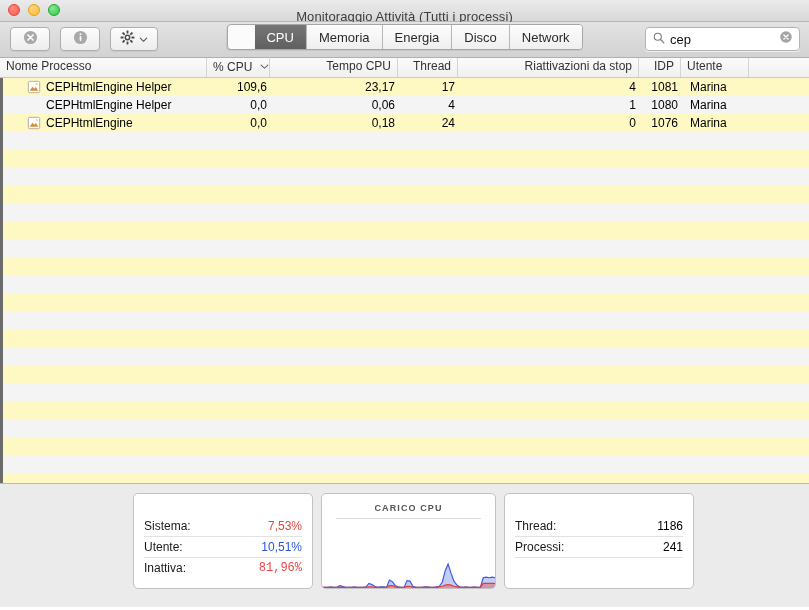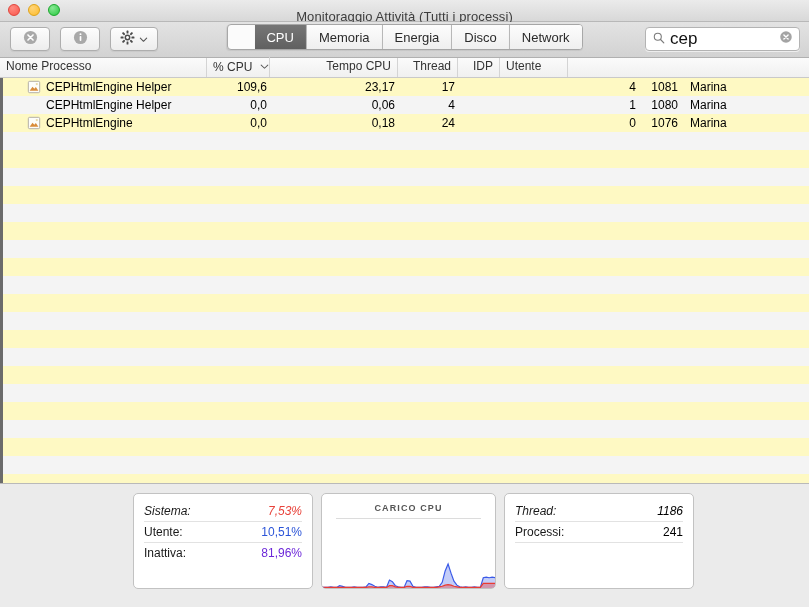--- a/index.html
+++ b/index.html
@@ -133,21 +133,21 @@
     align-items: center;
     box-sizing: border-box;
     box-shadow: 0 1px 0 rgba(255,255,255,0.6);
   }
   #search .mag { margin: 0 5px 0 7px; flex: 0 0 auto; }
   #search-input {
     border: none;
     outline: none;
     flex: 1 1 auto;
     font-family: "Liberation Sans", sans-serif;
-    font-size: 17px;
+    font-size: 13px;
     color: #111;
     background: transparent;
     padding: 0;
     min-width: 0;
   }
   #search-clear {
     flex: 0 0 auto;
     margin-right: 6px;
     cursor: default;
   }
@@ -240,21 +240,21 @@
   .panel.right { width: 190px; margin-left: 8px; padding: 0 10px; }
 
   .statrow {
     display: flex;
     justify-content: space-between;
     align-items: center;
     height: 20px;
     font-size: 12px;
     border-bottom: 1px solid #e2e2e2;
   }
-  .statrow:nth-child(1) { margin-top: 7px; font-style: italic; }
+  .statrow:nth-child(1) { margin-top: 22px; }
   .statrow .k { color: #1a1a1a; }
   .statrow .v { font-variant-numeric: tabular-nums; }
 
   .graph-title {
     text-align: center;
     font-size: 9px;
     letter-spacing: 1.1px;
     color: #555;
     font-weight: bold;
     margin-top: 9px;
@@ -363,20 +363,21 @@
     <div class="ch r sorted" style="width:63px">
       <span>% CPU</span>
       <span class="sortcaret">
         <svg width="9" height="7" viewBox="0 0 10 8">
           <path d="M1.2 2.4 L5 6 L8.8 2.4" fill="none" stroke="#5a5a5a" stroke-width="1.15" stroke-linecap="round" stroke-linejoin="round"></path>
         </svg>
       </span>
     </div>
     <div class="ch r" style="width:128px">Tempo CPU</div>
     <div class="ch r" style="width:60px">Thread</div>
+    <div class="ch r" style="width:181px">Riattivazioni da stop</div>
     <div class="ch r" style="width:42px">IDP</div>
     <div class="ch" style="width:68px">Utente</div>
     <div class="ch" style="width:37px;border-right:none"></div>
   </div>
 
   <div id="table-area">
     <div id="rows-host">
         <div class="row">
           <div class="cell name" style="width:207px">
             <svg class="appicon" viewBox="0 0 16 16">
@@ -451,21 +452,21 @@
         <div class="statrow">
           <span class="k">Sistema:</span>
           <span class="v" id="v-sistema" style="color: rgb(232, 66, 58);">7,53%</span>
         </div>
         <div class="statrow">
           <span class="k">Utente:</span>
           <span class="v" id="v-utente" style="color: rgb(43, 84, 216); margin-left: 40px;">10,51%</span>
         </div>
         <div class="statrow" style="border-bottom:none">
           <span class="k">Inattiva:</span>
-          <span class="v" id="v-inattiva" style="color: #6d28d9;">81,96%</span>
+          <span class="v" id="v-inattiva" style="color: #ef4444; font-family: Liberation Mono, monospace;">81,96%</span>
         </div>
       </div>
 
       <div class="panel graph">
         <div class="graph-title">CARICO CPU</div>
         <div class="graph-rule"></div>
         <svg id="graph-canvas" viewBox="0 0 173 62" preserveAspectRatio="none">
             <path d="M 0 62 L 0.00 61.43 L 2.93 61.43 L 5.86 61.43 L 8.80 60.86 L 11.73 61.43 L 14.66 61.43 L 17.59 59.72 L 20.53 60.29 L 23.46 61.43 L 26.39 61.43 L 29.32 61.43 L 32.25 60.86 L 35.19 61.43 L 38.12 61.43 L 41.05 61.43 L 43.98 60.86 L 46.92 57.44 L 49.85 58.58 L 52.78 60.29 L 55.71 61.43 L 58.64 60.86 L 61.58 60.86 L 64.51 61.43 L 67.44 54.01 L 70.37 55.73 L 73.31 59.72 L 76.24 60.86 L 79.17 61.43 L 82.10 61.43 L 85.03 54.58 L 87.97 55.16 L 90.90 60.29 L 93.83 61.43 L 96.76 61.43 L 99.69 61.43 L 102.63 60.86 L 105.56 60.86 L 108.49 61.43 L 111.42 61.43 L 114.36 60.86 L 117.29 60.29 L 120.22 56.30 L 123.15 44.89 L 126.08 38.04 L 129.02 47.17 L 131.95 55.16 L 134.88 59.15 L 137.81 60.86 L 140.75 61.43 L 143.68 60.86 L 146.61 61.43 L 149.54 61.43 L 152.47 60.86 L 155.41 61.43 L 158.34 61.43 L 161.27 51.73 L 164.20 51.16 L 167.14 51.73 L 170.07 51.16 L 173.00 51.73 L 173 62 Z" fill="#3a5ae8" fill-opacity="0.30"></path>
             <path d="M 0.00 61.43 L 2.93 61.43 L 5.86 61.43 L 8.80 60.86 L 11.73 61.43 L 14.66 61.43 L 17.59 59.72 L 20.53 60.29 L 23.46 61.43 L 26.39 61.43 L 29.32 61.43 L 32.25 60.86 L 35.19 61.43 L 38.12 61.43 L 41.05 61.43 L 43.98 60.86 L 46.92 57.44 L 49.85 58.58 L 52.78 60.29 L 55.71 61.43 L 58.64 60.86 L 61.58 60.86 L 64.51 61.43 L 67.44 54.01 L 70.37 55.73 L 73.31 59.72 L 76.24 60.86 L 79.17 61.43 L 82.10 61.43 L 85.03 54.58 L 87.97 55.16 L 90.90 60.29 L 93.83 61.43 L 96.76 61.43 L 99.69 61.43 L 102.63 60.86 L 105.56 60.86 L 108.49 61.43 L 111.42 61.43 L 114.36 60.86 L 117.29 60.29 L 120.22 56.30 L 123.15 44.89 L 126.08 38.04 L 129.02 47.17 L 131.95 55.16 L 134.88 59.15 L 137.81 60.86 L 140.75 61.43 L 143.68 60.86 L 146.61 61.43 L 149.54 61.43 L 152.47 60.86 L 155.41 61.43 L 158.34 61.43 L 161.27 51.73 L 164.20 51.16 L 167.14 51.73 L 170.07 51.16 L 173.00 51.73" fill="none" stroke="#3a5ae8" stroke-width="1.2"></path>
             <path d="M 0 62 L 0.00 61.43 L 2.93 61.43 L 5.86 61.43 L 8.80 61.43 L 11.73 61.43 L 14.66 61.43 L 17.59 61.43 L 20.53 61.43 L 23.46 61.43 L 26.39 61.43 L 29.32 61.43 L 32.25 61.43 L 35.19 61.43 L 38.12 61.43 L 41.05 61.43 L 43.98 61.43 L 46.92 60.86 L 49.85 60.86 L 52.78 61.43 L 55.71 61.43 L 58.64 61.43 L 61.58 61.43 L 64.51 61.43 L 67.44 59.72 L 70.37 59.72 L 73.31 60.86 L 76.24 61.43 L 79.17 61.43 L 82.10 61.43 L 85.03 60.29 L 87.97 60.29 L 90.90 61.43 L 93.83 61.43 L 96.76 61.43 L 99.69 61.43 L 102.63 61.43 L 105.56 61.43 L 108.49 61.43 L 111.42 61.43 L 114.36 61.43 L 117.29 60.86 L 120.22 60.29 L 123.15 59.15 L 126.08 58.58 L 129.02 59.15 L 131.95 60.29 L 134.88 60.86 L 137.81 61.43 L 140.75 61.43 L 143.68 61.43 L 146.61 61.43 L 149.54 61.43 L 152.47 61.43 L 155.41 61.43 L 158.34 61.43 L 161.27 57.44 L 164.20 57.44 L 167.14 57.44 L 170.07 57.44 L 173.00 57.44 L 173 62 Z" fill="#ea3b32" fill-opacity="0.38"></path>

